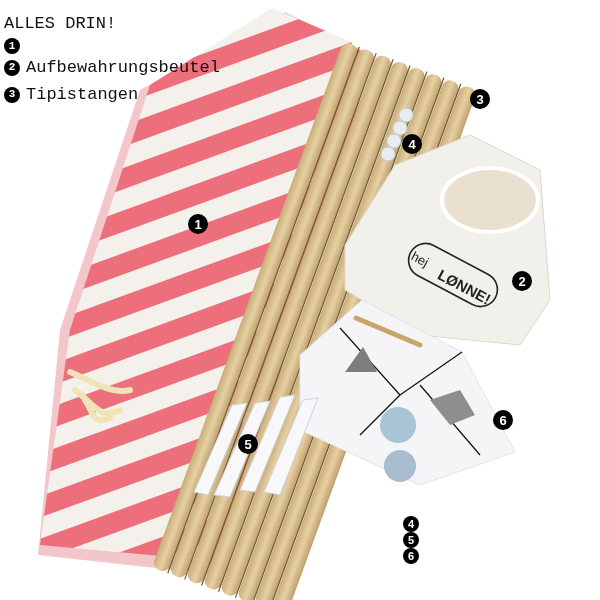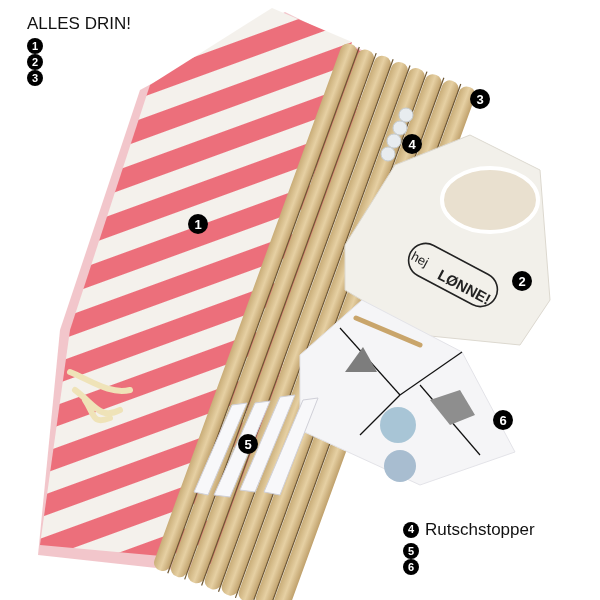--- a/index.html
+++ b/index.html
@@ -1,20 +1,20 @@
 <!DOCTYPE html>
 <html><head>
   <meta charset="utf-8">
   <style>
     * { margin: 0; padding: 0; box-sizing: border-box; }
     html, body { width: 600px; height: 600px; background: #ffffff; overflow: hidden; }
     body { position: relative; font-family: "Liberation Sans", sans-serif; color: #111; }
     .scene { position: absolute; left: 0; top: 0; width: 600px; height: 600px; }
     .legend { position: absolute; font-size: 17px; line-height: 27px; color: #111; z-index: 10; }
-    .legend-top { left: 27px; top: 10px; }
+    .legend-top { left: 4px; top: 10px; font-family: Liberation Mono, monospace; }
     .legend-bottom { left: 403px; top: 516px; }
     .legend .title { font-size: 17px; margin-bottom: 1px; }
     .legend .row { display: flex; align-items: center; white-space: nowrap; }
     .num { display: inline-flex; width: 16px; height: 16px; border-radius: 50%; background: #000;
            color: #fff; font-size: 11px; font-weight: bold; align-items: center; justify-content: center;
            margin-right: 6px; flex-shrink: 0; line-height: 1; }
     .marker { position: absolute; width: 20px; height: 20px; border-radius: 50%; background: #000;
               color: #fff; font-size: 13px; font-weight: bold; display: flex; align-items: center;
               justify-content: center; z-index: 9; line-height: 1; }
   </style>
@@ -113,30 +113,31 @@
   <div class="marker" style="left:493px;top:410px;">6</div>
 </div>
 
 <div class="legend legend-top">
   <div class="title">ALLES DRIN!</div>
   <div class="row">
     <span class="num">1</span>
   </div>
   <div class="row">
     <span class="num">2</span>
+    <span>Aufbewahrungsbeutel</span>
   </div>
   <div class="row">
     <span class="num">3</span>
+    <span>Tipistangen</span>
   </div>
 </div>
 
 <div class="legend legend-bottom">
   <div class="row">
     <span class="num">4</span>
-    <span>Rutschstopper</span>
   </div>
   <div class="row">
     <span class="num">5</span>
   </div>
   <div class="row">
     <span class="num">6</span>
   </div>
 </div>
 
 </body></html>

